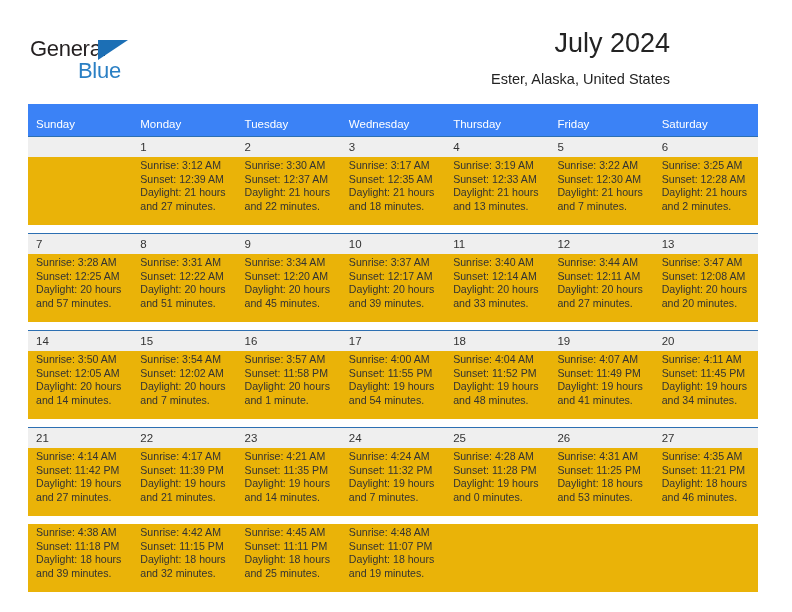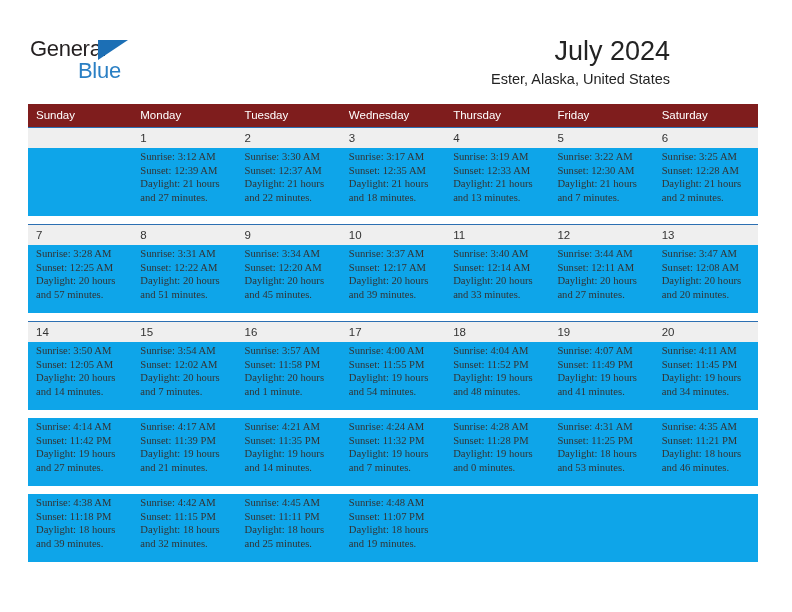--- a/index.html
+++ b/index.html
@@ -60,21 +60,21 @@
     top: 22px;
     font-size: 22px;
     letter-spacing: -0.3px;
     color: #2a7fc4;
     font-family: "Liberation Sans", sans-serif;
     margin-left: 20px;
   }
   .title {
     position: absolute;
     right: 0;
-    top: 8px;
+    top: 0;
     font-size: 27px;
     color: #232323;
     white-space: nowrap;
     font-weight: normal;
   }
   .subtitle {
     position: absolute;
     right: 0;
     top: 43px;
     font-size: 14.5px;
@@ -86,49 +86,48 @@
   
   .calendar {
     position: absolute;
     left: 28px;
     top: 104px;
     width: 730px;
     border-collapse: collapse;
     table-layout: fixed;
   }
   .calendar th {
-    background: #7f1d1d;
+    background: #3b82f6;
     color: #ffffff;
     font-size: 11.5px;
     font-weight: normal;
     text-align: left;
-    padding: 5px 0 6px 8px;
+    padding: 14px 0 6px 8px;
     height: 11px;
     box-sizing: content-box;
   }
   .week-row {
     border-top: 1.4px solid #2c6fb2;
   }
   .daynum-cell {
     background: #efefef;
     font-size: 11.5px;
     color: #333333;
     padding: 4px 0 4px 8px;
     height: 12px;
     vertical-align: top;
   }
   .info-cell {
-    background: #0ea5e9;
+    background: #eab308;
     font-size: 10.6px;
     line-height: 13.6px;
     color: #333333;
     padding: 2px 4px 4px 8px;
     height: 62px;
     vertical-align: top;
-    font-family: Liberation Serif, serif;
   }
   .info-cell .line {
     white-space: nowrap;
   }
   .spacer-row td {
     height: 8px;
     padding: 0;
     background: #ffffff;
   }
 </style>
@@ -334,20 +333,29 @@
         </tr>
         <tr class="spacer-row">
           <td></td>
           <td></td>
           <td></td>
           <td></td>
           <td></td>
           <td></td>
           <td></td>
         </tr>
+        <tr class="week-row">
+          <td class="daynum-cell">21</td>
+          <td class="daynum-cell">22</td>
+          <td class="daynum-cell">23</td>
+          <td class="daynum-cell">24</td>
+          <td class="daynum-cell">25</td>
+          <td class="daynum-cell">26</td>
+          <td class="daynum-cell">27</td>
+        </tr>
         <tr>
           <td class="info-cell">
             <div class="line">Sunrise: 4:14 AM</div>
             <div class="line">Sunset: 11:42 PM</div>
             <div class="line">Daylight: 19 hours</div>
             <div class="line">and 27 minutes.</div>
           </td>
           <td class="info-cell">
             <div class="line">Sunrise: 4:17 AM</div>
             <div class="line">Sunset: 11:39 PM</div>

